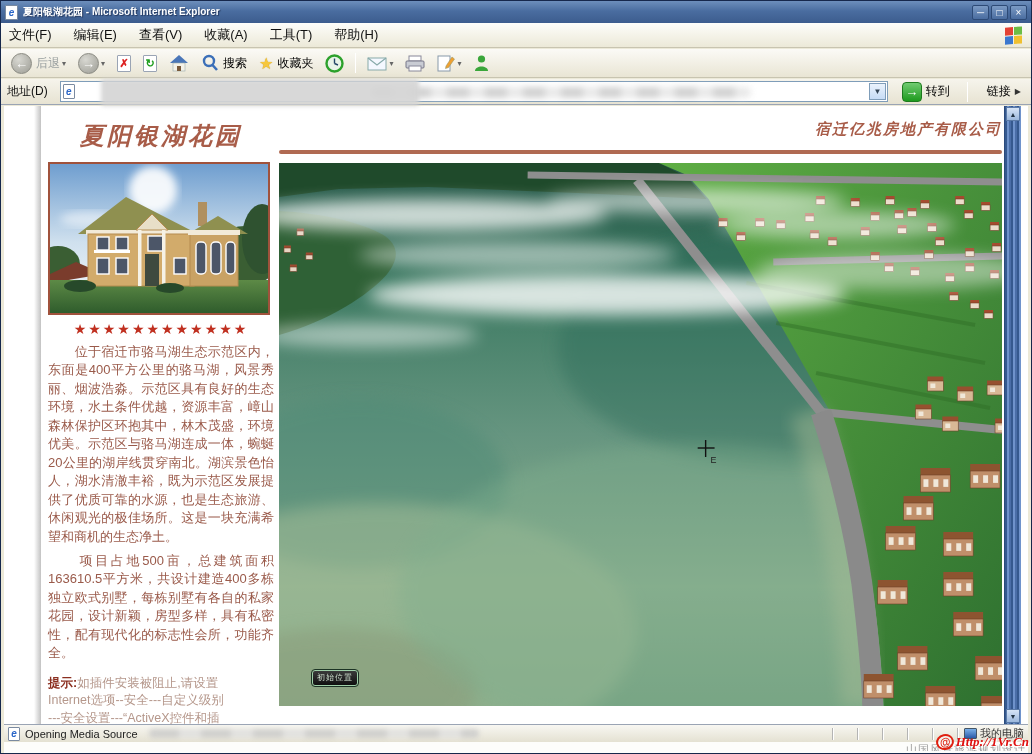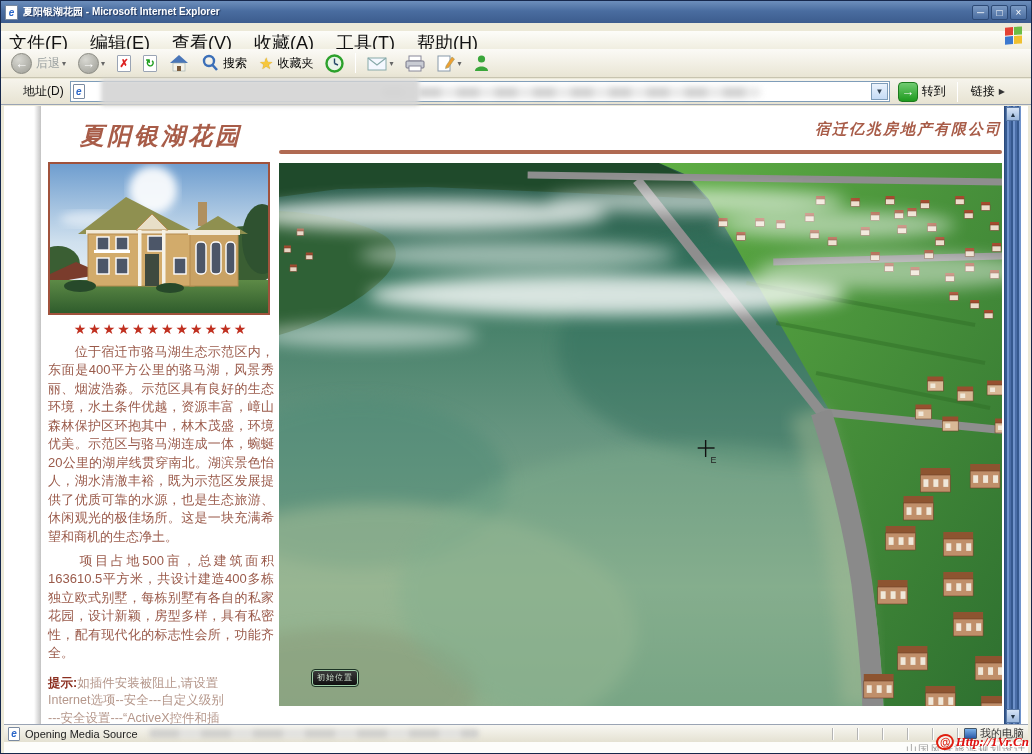--- a/index.html
+++ b/index.html
@@ -17,21 +17,21 @@
   .win-btn { width:17px; height:15px; font-size:10px; line-height:13px; text-align:center;
     color:#fff; background:linear-gradient(#7b9ac4,#4a6da0); border:1px solid #2d4a76;
     border-radius:2px; cursor:default; }
   .doc-icon { width:13px; height:15px; background:#fff; border:1px solid #7a8aa0;
     position:relative; font-size:10px; font-weight:bold; font-style:italic;
     color:#2a66c8; text-align:center; line-height:14px; border-radius:1px; }
 
   
   .menubar { position:absolute; top:22px; left:0; right:0; height:25px;
     background:linear-gradient(#fdfdfa,#ece9d8); border-bottom:1px solid #c8c4b0;
-    display:flex; align-items:center; padding:0 8px; gap:22px; font-size:18px; color:#111;margin-top:8px; }
+    display:flex; align-items:center; padding:0 8px; gap:22px; font-size:13px; color:#111; }
   .menu-item { cursor:default; }
   .win-logo { position:absolute; right:8px; top:3px; width:18px; height:18px;
     display:grid; grid-template-columns:8px 8px; grid-template-rows:8px 8px; gap:1px; transform:skewY(-4deg); }
   .win-logo i { display:block; }
 
   
   .toolbar { position:absolute; top:48px; left:0; right:0; height:29px;
     background:linear-gradient(#fbfaf6,#e9e5d4); border-bottom:1px solid #c8c4b0;
     display:flex; align-items:center; padding:0 6px; gap:4px; font-size:12px; }
   .tbtn { display:flex; align-items:center; gap:4px; padding:2px 4px; border-radius:3px; cursor:default; }
@@ -45,21 +45,21 @@
   .mini-doc { width:14px; height:17px; background:#fff; border:1px solid #9aa4b4;
     border-radius:1px; position:relative; display:flex; align-items:center; justify-content:center; }
   .mini-doc .x { color:#d22; font-weight:bold; font-size:11px; }
   .mini-doc .r { color:#1e9e1e; font-weight:bold; font-size:11px; }
   .star-glyph { color:#f6c73c; font-size:16px; text-shadow:0 0 1px #b8860b; }
   .toolbar svg { display:block; }
 
   
   .addressbar { position:absolute; top:78px; left:0; right:0; height:26px;
     background:linear-gradient(#f6f4ec,#e7e3d2); border-bottom:1px solid #9aa4b4;
-    display:flex; align-items:center; padding:0 20px; font-size:12px; gap:4px; }
+    display:flex; align-items:center; padding:0 4px; font-size:12px; gap:10px; }
   .addr-label { color:#111; padding:0 2px; }
   .addr-input { flex:1; height:21px; background:#fff; border:1px solid #7f9db9;
     position:relative; display:flex; align-items:center; padding:0 2px; }
   .addr-drop { width:17px; height:17px; background:linear-gradient(#eaf2fc,#c6dcf6);
     border:1px solid #7f9db9; font-size:8px; color:#345; text-align:center; line-height:16px;
     position:absolute; right:1px; top:1px; }
   .url-smear { position:absolute; left:310px; top:5px; width:380px; height:11px; border-radius:5px;
     background:repeating-linear-gradient(90deg,#c4c4c4 0 22px,#e2e2e2 22px 38px); filter:blur(3px); opacity:.75; }
   .blur-overlay { position:absolute; left:100px; top:0px; width:318px; height:27px;
     background:rgba(213,213,213,.92); border-radius:3px; filter:blur(2px); z-index:5; }

